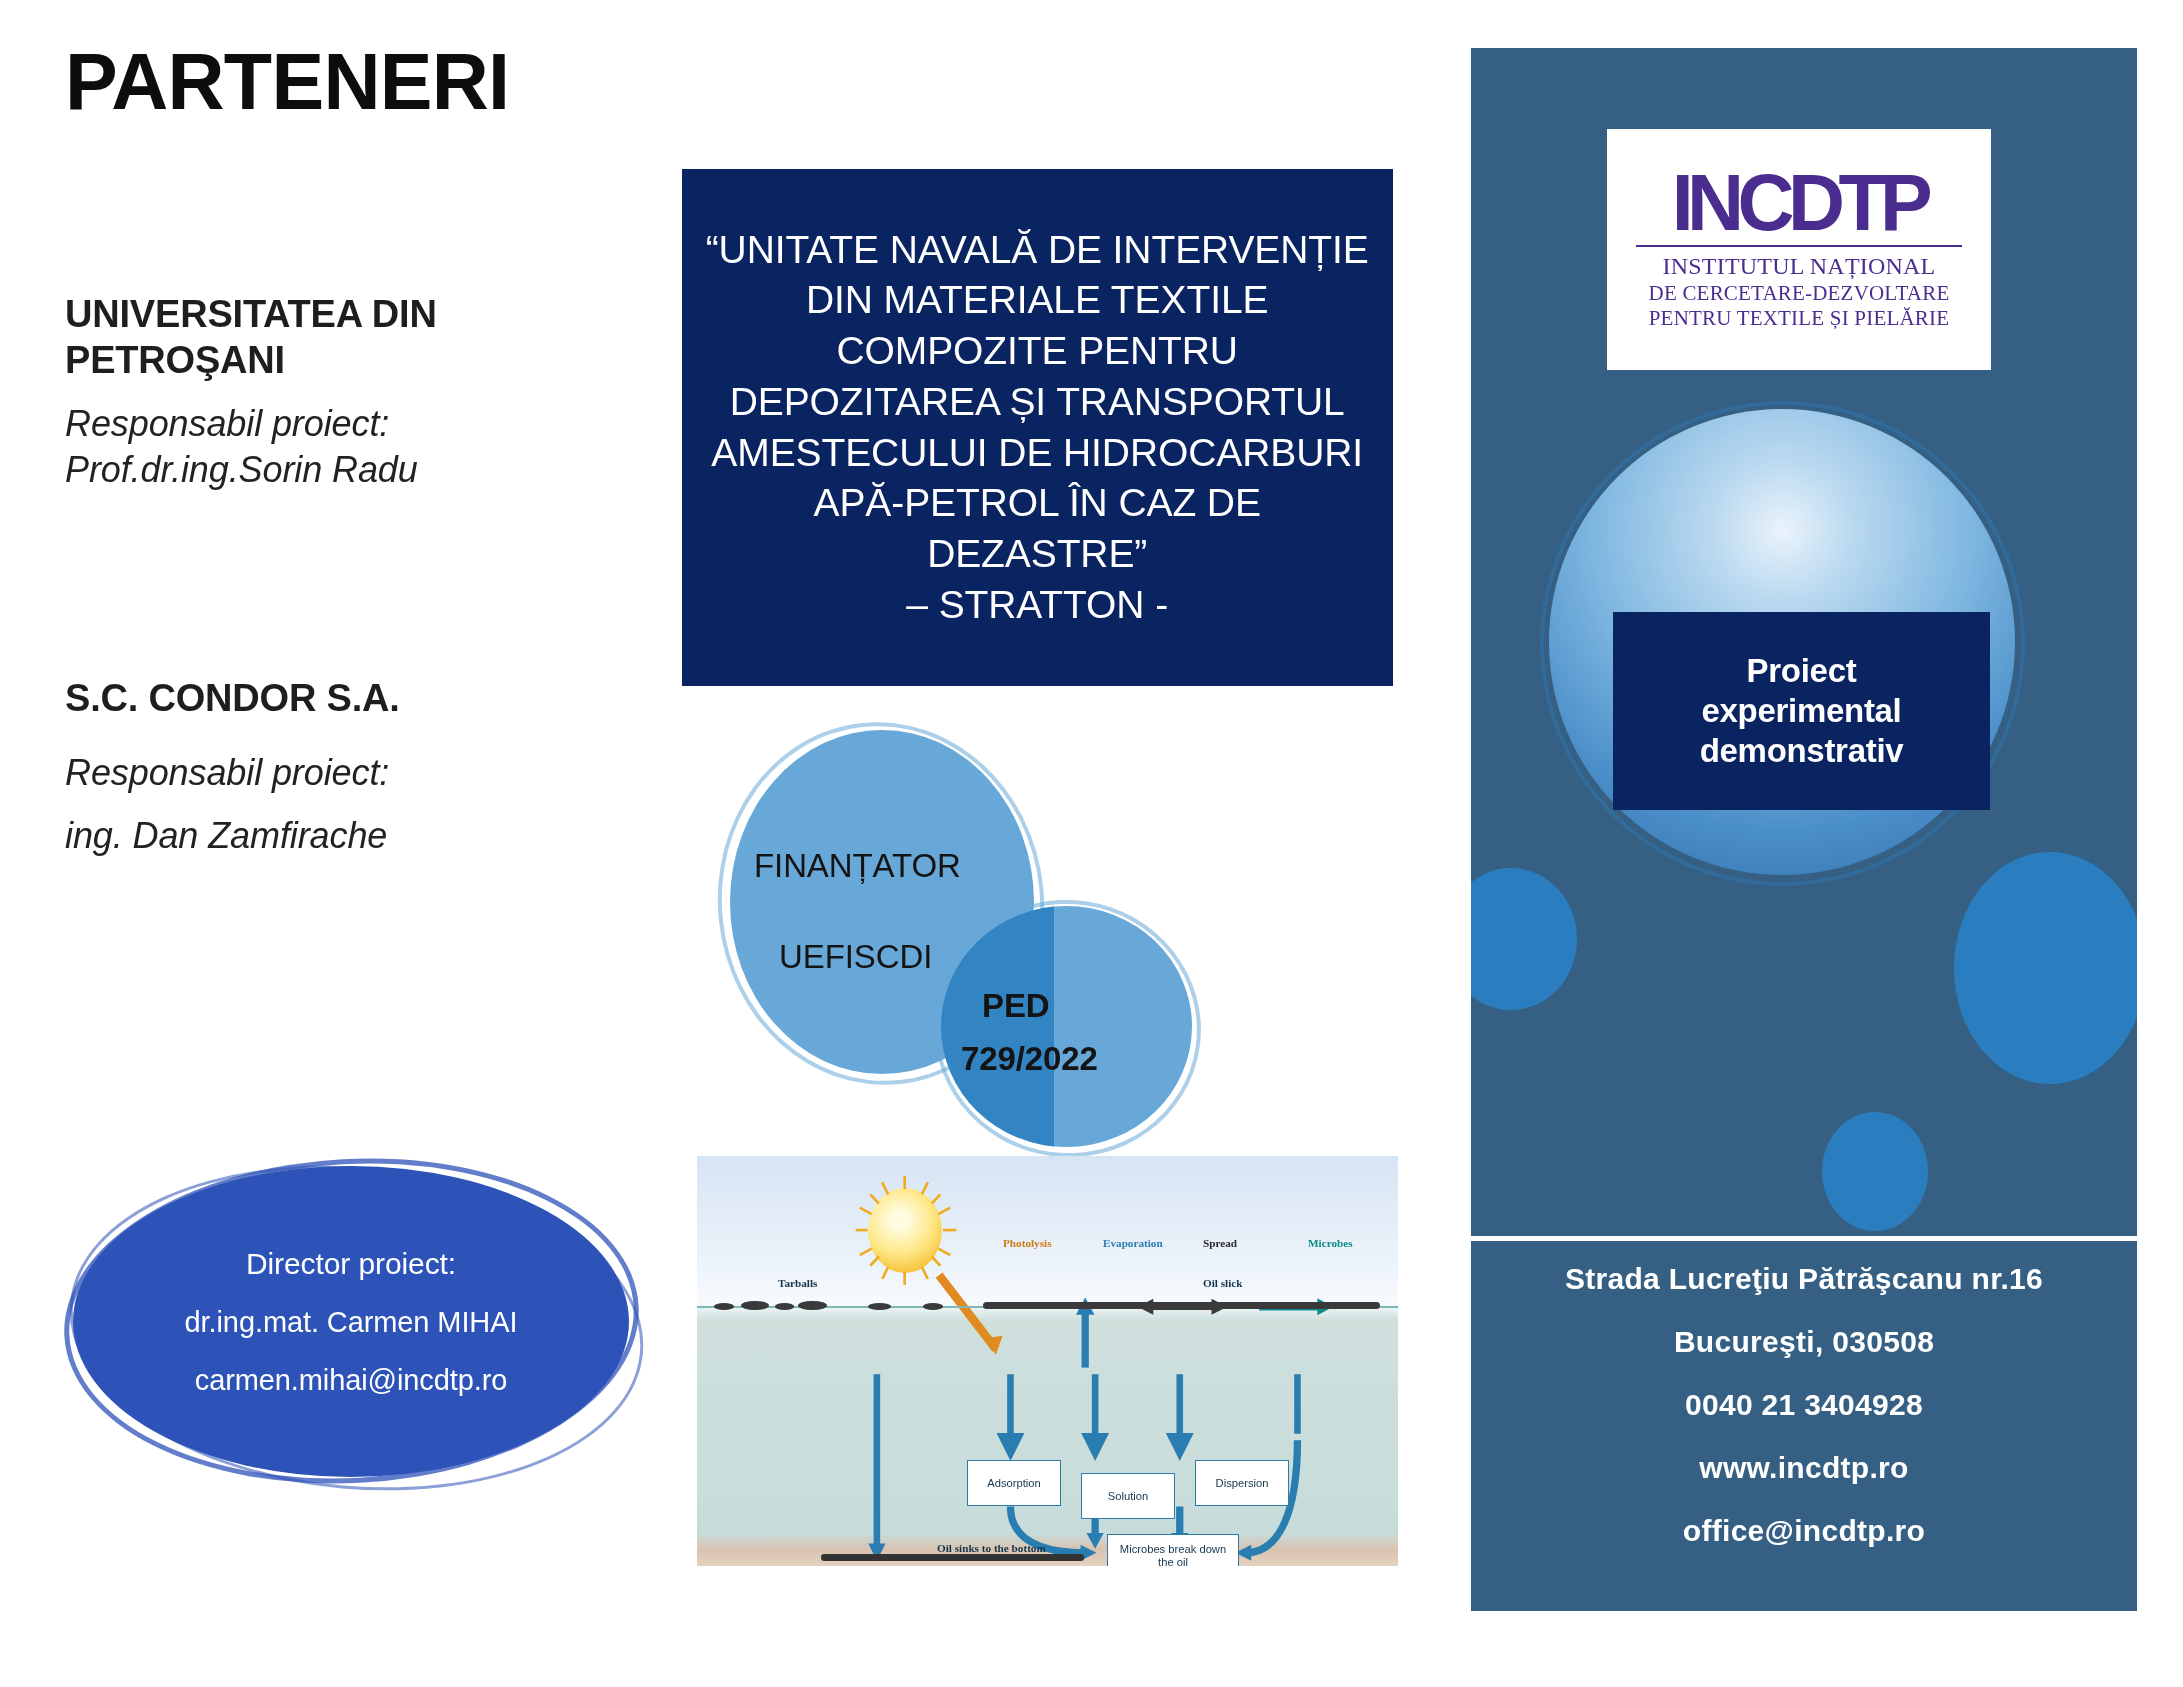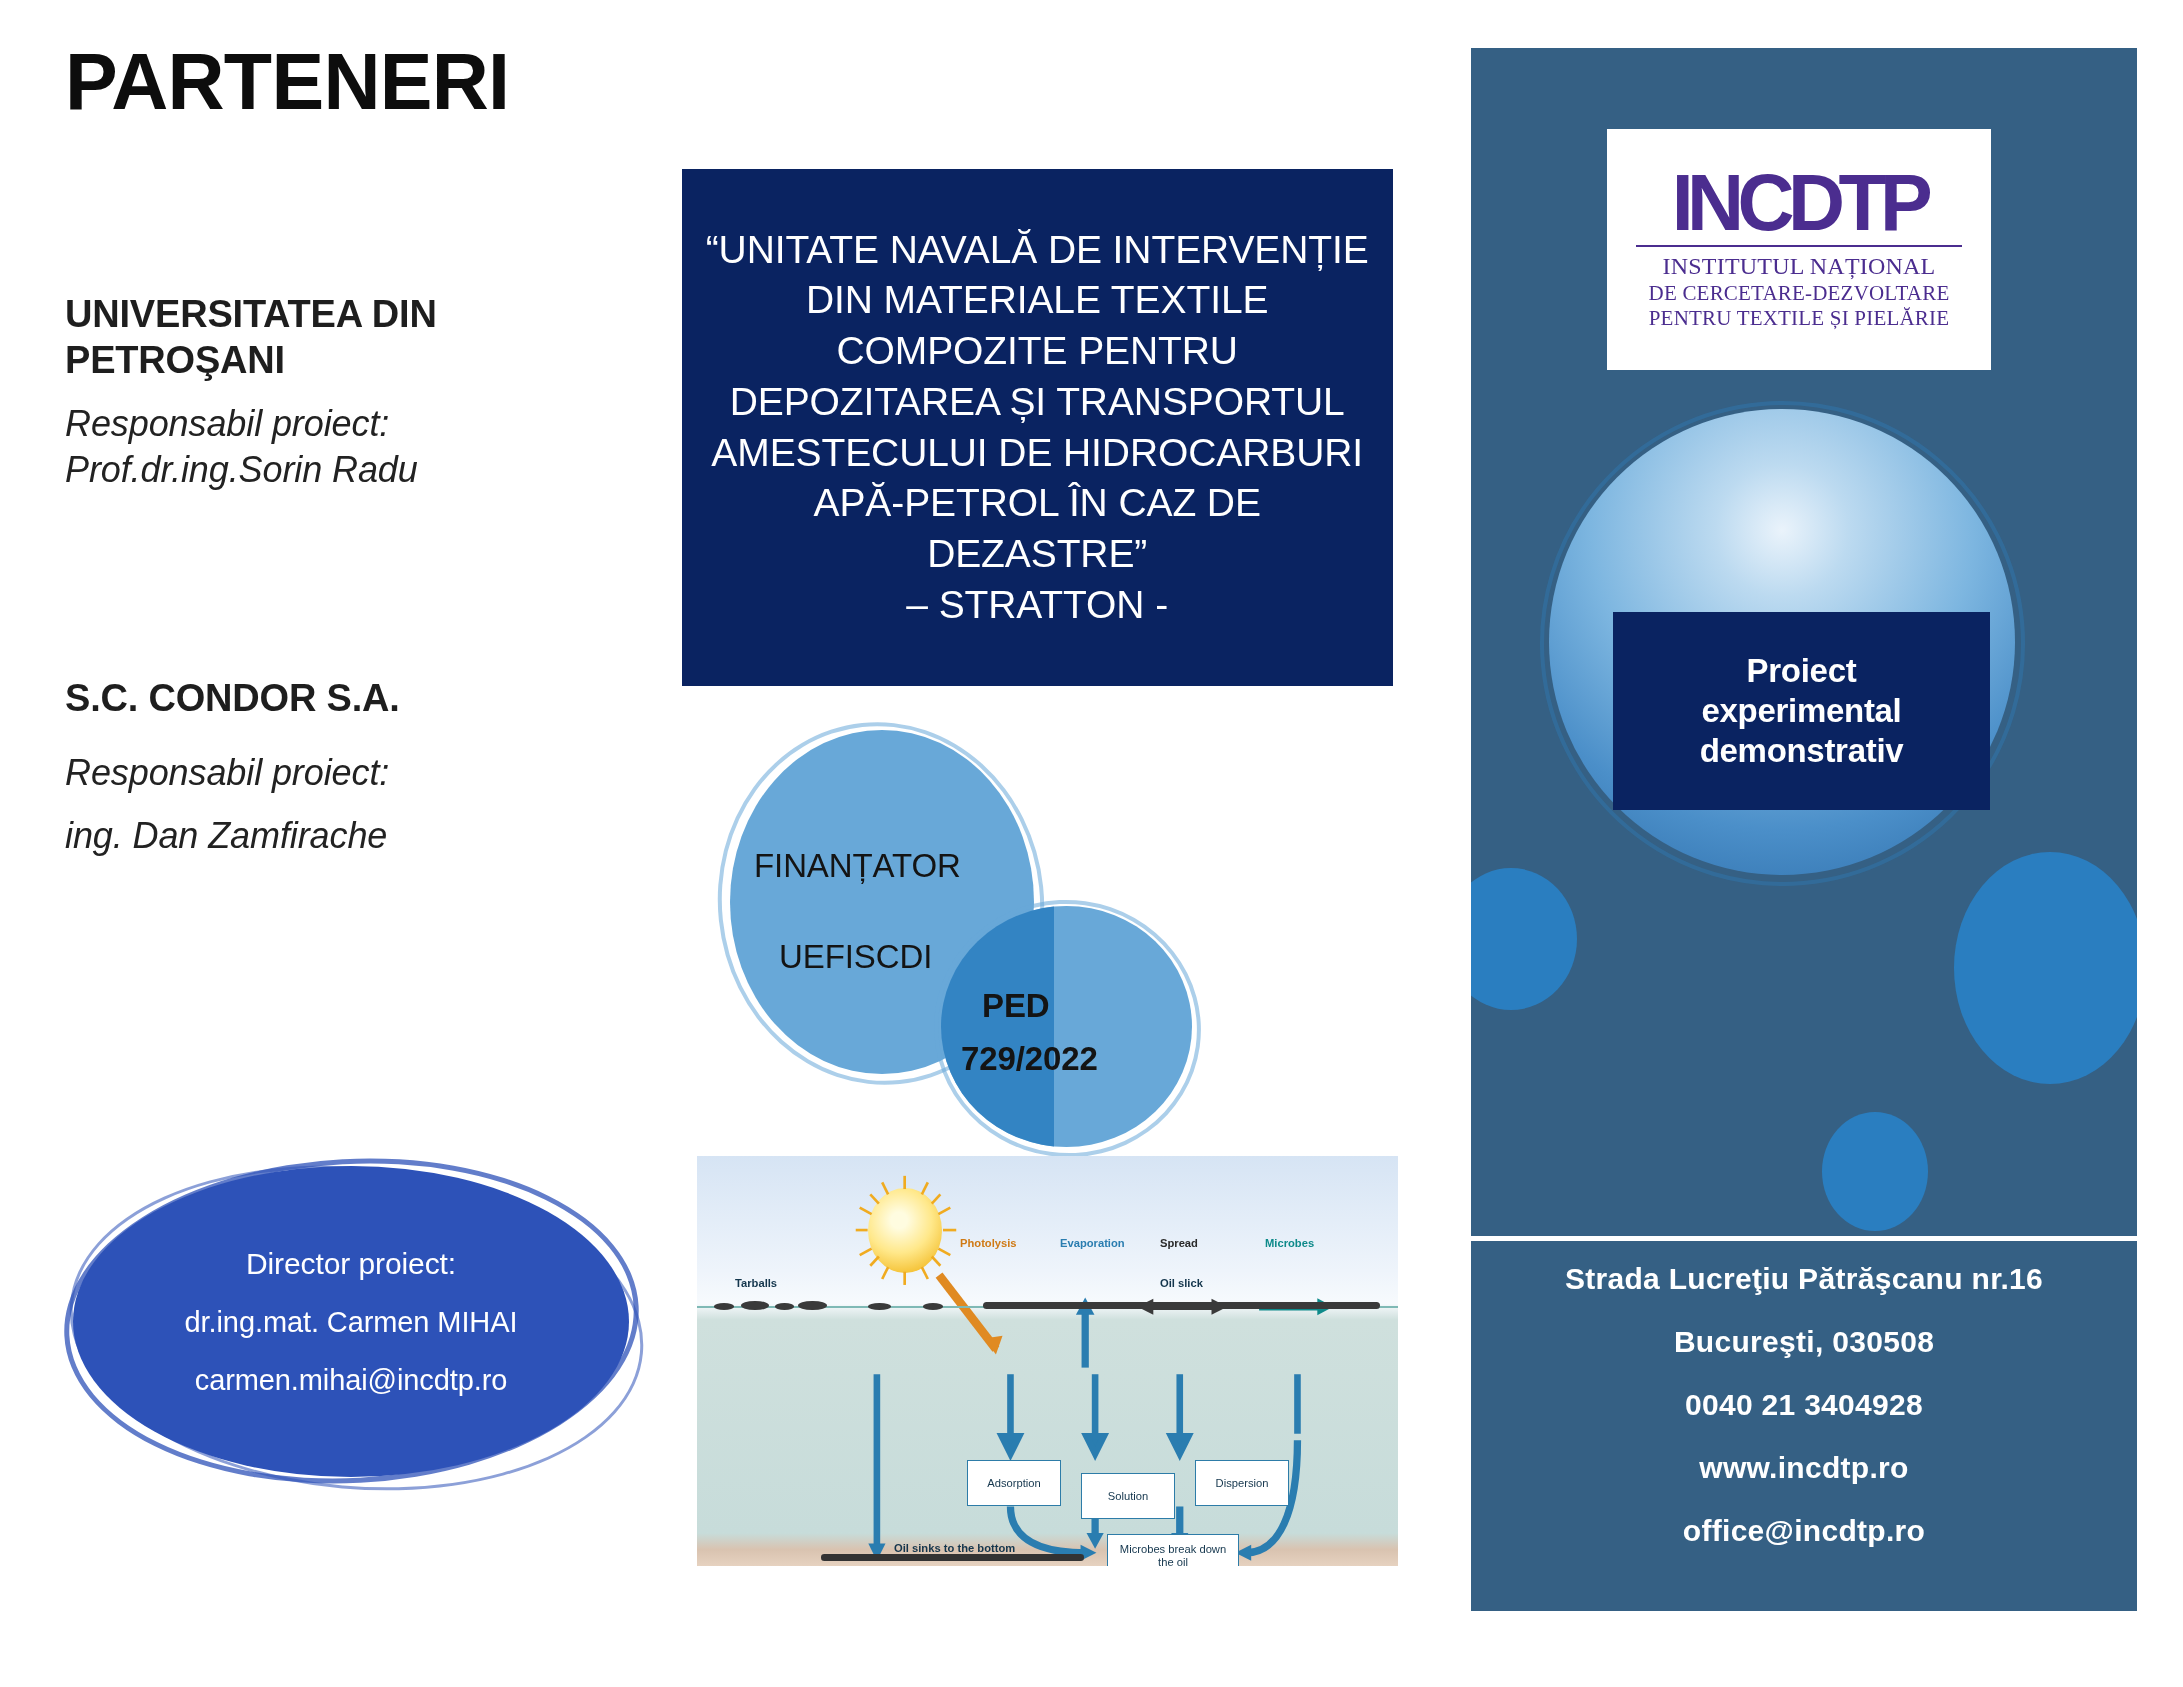--- a/index.html
+++ b/index.html
@@ -103,21 +103,22 @@
   #lbl-ped-nr     { left:248px; top:319px; font-size:33px; font-weight:700; }
 
   
   #oil-diagram {
     position:absolute; left:16px; top:1156px; width:701px; height:410px;
     background:linear-gradient(#d6e4f4 0%, #eef4fb 28%, #f7fafd 36%, #cfe0dd 40%, #c7dcda 92%, #d9c3b0 96%, #e6d2c0 100%);
     overflow:hidden;
   }
   #oil-diagram .od-label {
     position:absolute; font-size:11.2px; font-weight:600;
-    font-family:Liberation Sans, sans-serif;
+    font-family:Liberation Serif, serif;
+    margin-left:43px;
   }
   .od-box {
     position:absolute; background:#fff; border:1.3px solid #2d7ca8;
     display:flex; align-items:center; justify-content:center;
     font-size:11.2px; color:#14364d; text-align:center; line-height:1.15;
   }
   .od-sun {
     position:absolute; border-radius:50%;
     background:radial-gradient(circle at 42% 38%, #fffce0 12%, #ffe88a 48%, #f5c43a 78%, #eeae24 100%);
   }

